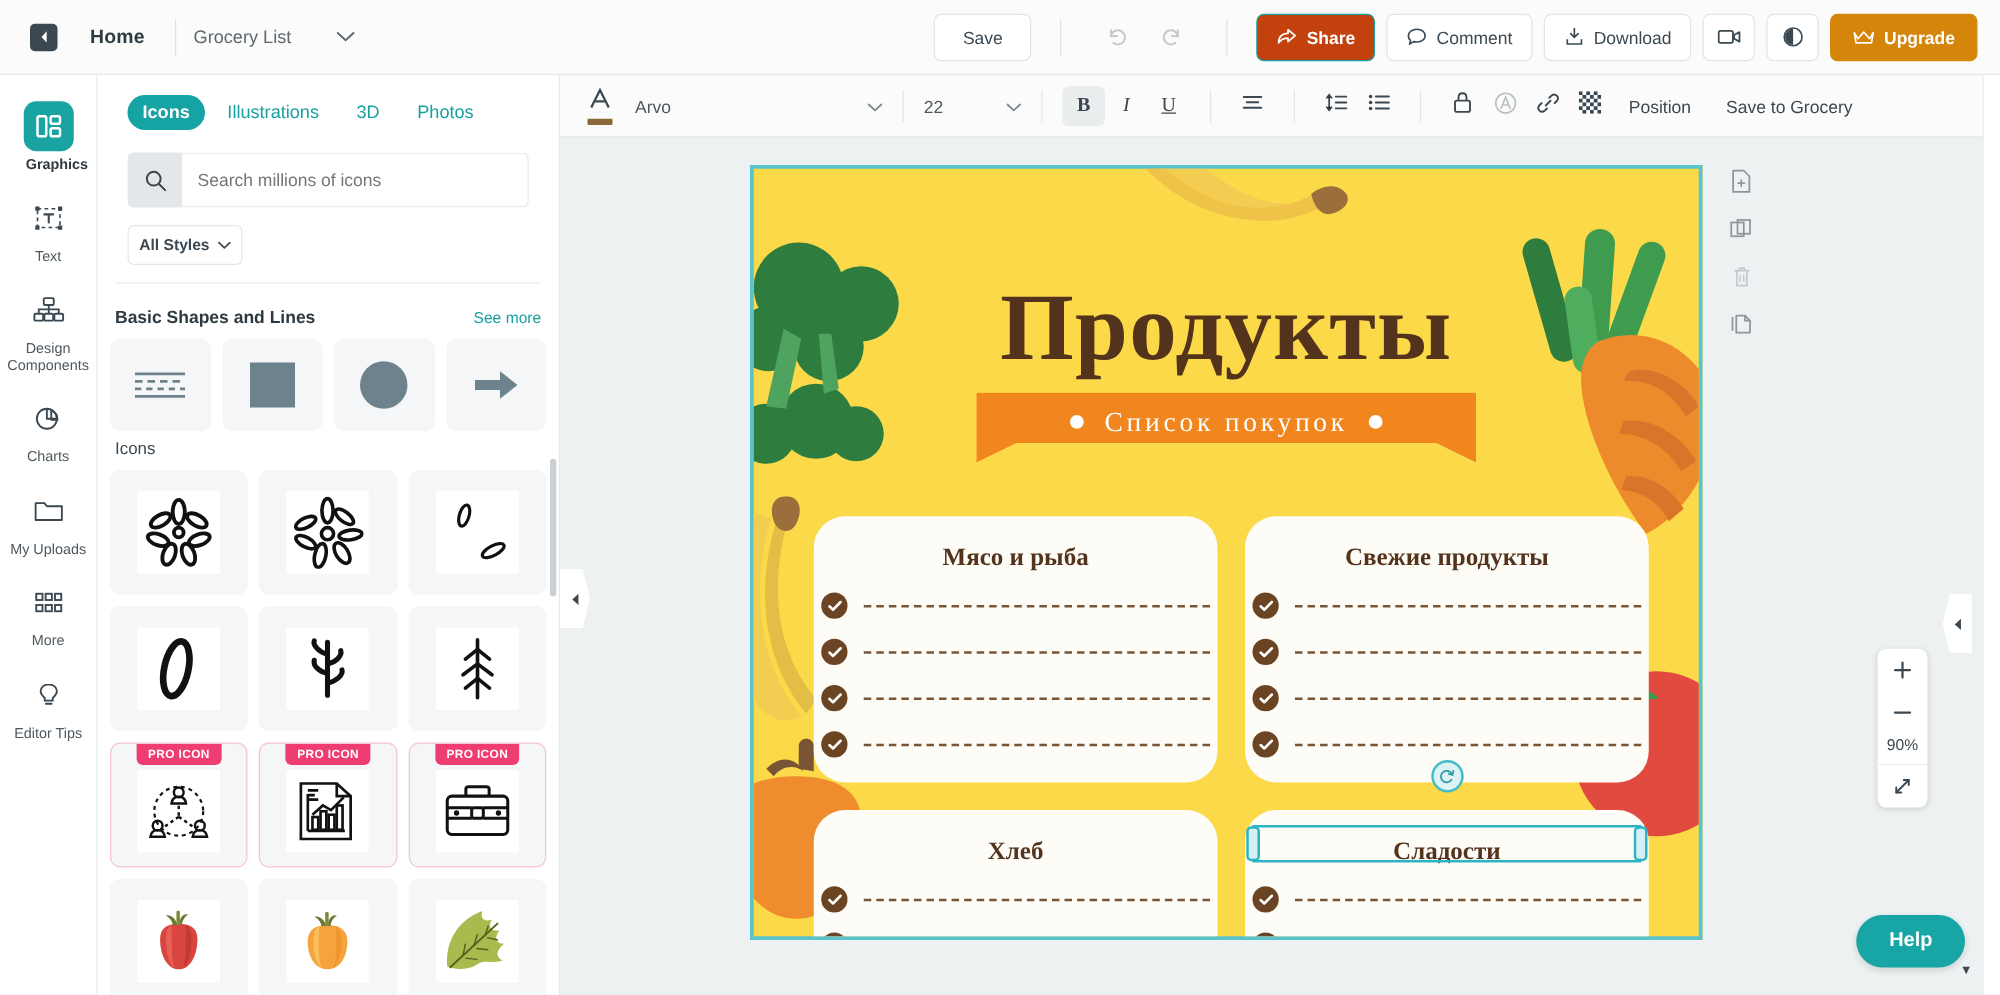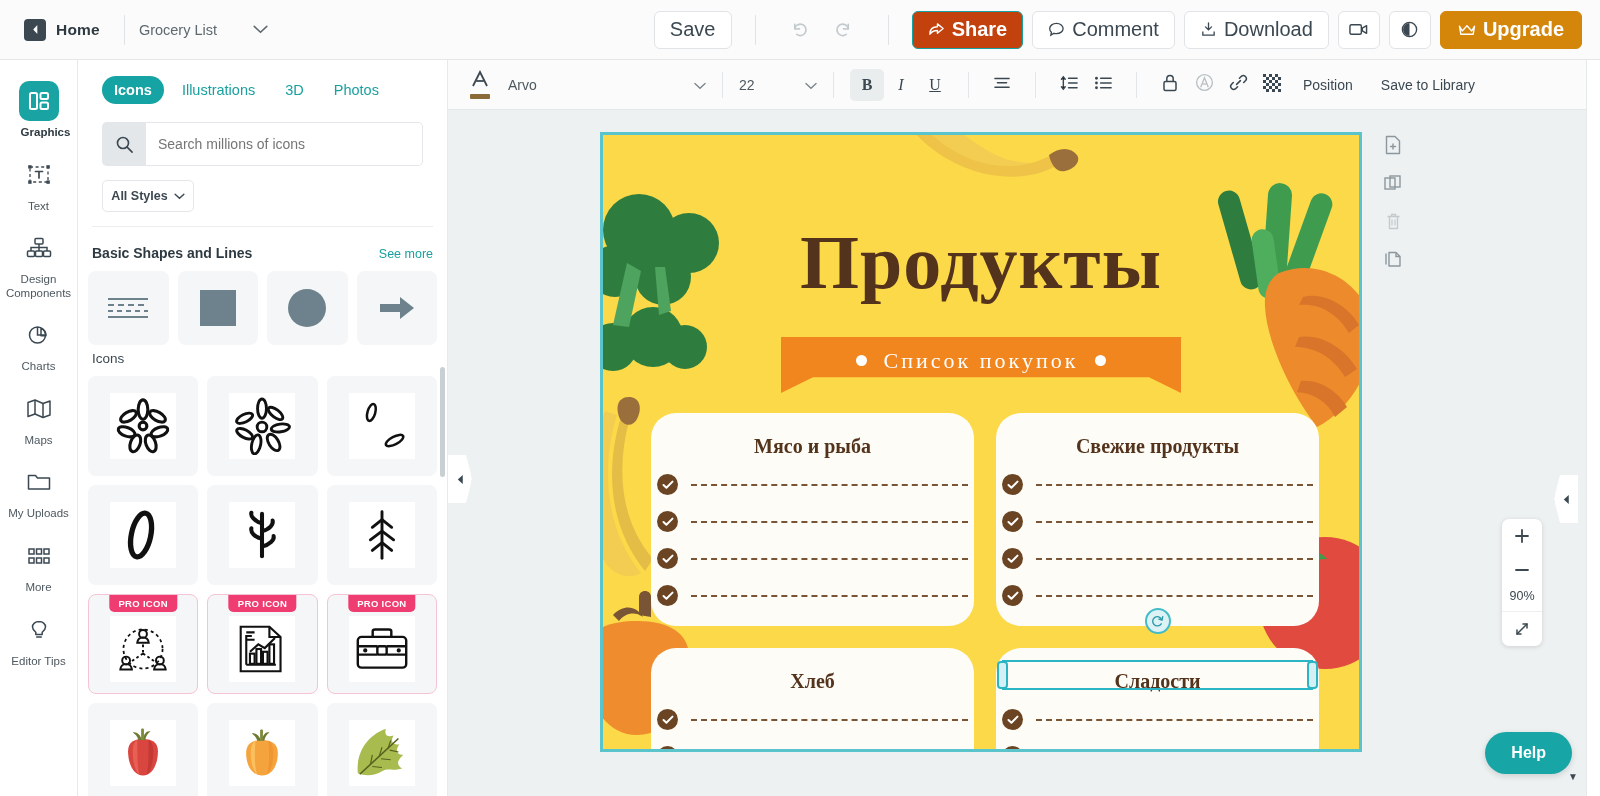--- a/index.html
+++ b/index.html
@@ -10,35 +10,35 @@
   }
   .app { position: relative; width: 1600px; height: 796px; display: flex; flex-direction: column; }
 
   
   .topbar {
     height: 60px; min-height: 60px; background: #fbfbfb;
     border-bottom: 1px solid #e4e7e8;
     display: flex; align-items: center; padding: 0 14px;
     position: relative; z-index: 40;
   }
-  .home-btn { display: flex; align-items: center; gap: 10px; padding: 4px 10px; cursor: pointer; }
+  .home-btn { display: flex; align-items: center; gap: 26px; padding: 4px 10px; cursor: pointer; }
   .home-sq {
     width: 22px; height: 22px; background: #3b4851; border-radius: 4px;
     display: flex; align-items: center; justify-content: center;
   }
   .home-sq svg { display:block; }
   .home-label { font-size: 15.5px; font-weight: bold; color: #2e3a42; letter-spacing: .2px; }
   .tb-divider { width: 1px; height: 30px; background: #dfe3e5; margin: 0 14px; }
   .doc-title { font-size: 14.5px; color: #5d686f; }
   .doc-caret { margin-left: 36px; cursor: pointer; color:#5d686f; display:flex; }
   .tb-right { margin-left: auto; display: flex; align-items: center; gap: 9px; padding-right: 4px; }
   .btn {
     height: 38px; border: 1px solid #e0e4e6; background: #fff; border-radius: 6px;
     display: flex; align-items: center; justify-content: center; gap: 7px;
-    padding: 0 15px; font-size: 20px; color: #3b4851; cursor: pointer; white-space: nowrap; text-align: right;
+    padding: 0 15px; font-size: 14px; color: #3b4851; cursor: pointer; white-space: nowrap; text-align: right;
   }
   .btn.icon-only { padding: 0; width: 42px; }
   .btn.ghost { border-color: transparent; background: transparent; color: #c3cace; width: 42px; padding: 0; }
   .btn.teal { background: #c2410c; border-color: #17a2a2; color: #fff; font-weight: bold; }
   .btn.orange { background: #d4860b; border-color: #d4860b; color: #fff; font-weight: bold; padding: 0 17px; }
   .btn svg { display: block; }
   .undo-group { display: flex; align-items: center; gap: 2px; }
 
   
   .body { flex: 1; display: flex; min-height: 0; position: relative; }
@@ -152,21 +152,21 @@
     position: absolute; left: 152px; top: 22px; width: 762px; height: 620px;
     background: #fcd949; border: 3px solid #59c4cc; overflow: hidden;
   }
   .deco { position: absolute; }
   .title-ru {
     position: absolute; left: 0; right: 0; top: 84px; text-align: center;
     font-family: "Liberation Serif", serif; font-weight: bold; font-size: 76px;
     color: #53331c; letter-spacing: 1px;
   }
   .ribbon {
-    position: absolute; left: 50%; transform: translateX(-50%); top: 202px;
+    position: absolute; left: 50%; transform: translateX(-50%); top: 179px;
     width: 400px; height: 56px; background: #f1861f;
     clip-path: polygon(0 0, 100% 0, 100% 100%, 92% 72%, 8% 72%, 0 100%);
     display: flex; align-items: center; justify-content: center; gap: 17px;
   }
   .ribbon .dot { width: 11px; height: 11px; background: #fff; border-radius: 50%; margin-bottom: 9px; }
   .ribbon .txt {
     font-family: "Liberation Serif", serif; color: #fff; font-size: 22px;
     letter-spacing: 3px; margin-bottom: 9px; white-space: nowrap;
   }
   .cards { position: absolute; left: 48px; top: 278px; width: 668px; display: grid; grid-template-columns: 1fr 1fr; gap: 22px; }
@@ -348,29 +348,20 @@
       </div>
       <div class="rail-item">
         <div class="rail-ico">
           <svg width="24" height="24" viewBox="0 0 24 24">
               <circle cx="10.5" cy="12" r="8" fill="none" stroke="#3b4851" stroke-width="1.5"></circle>
               <path d="M14 5.5 A7.6 7.6 0 0 1 19 12.8 L14 12.8 Z" fill="none" stroke="#3b4851" stroke-width="1.5" stroke-linejoin="round"></path>
               <path d="M10.5 4 L10.5 12 L18.2 12" stroke="#3b4851" stroke-width="1.5" fill="none"></path>
             </svg>
         </div>
         <div class="rail-txt">Charts</div>
-      </div>
-      <div class="rail-item">
-        <div class="rail-ico">
-          <svg width="26" height="22" viewBox="0 0 26 22">
-              <path d="M2 4.5 L9 2 L17 5.5 L24 3 L24 17 L17 19.5 L9 16 L2 18.5 Z" fill="none" stroke="#3b4851" stroke-width="1.5" stroke-linejoin="round"></path>
-              <path d="M9 2 L9 16 M17 5.5 L17 19.5" stroke="#3b4851" stroke-width="1.5"></path>
-            </svg>
-        </div>
-        <div class="rail-txt">Maps</div>
       </div>
       <div class="rail-item">
         <div class="rail-ico">
           <svg width="26" height="22" viewBox="0 0 26 22">
               <path d="M2.5 18 L2.5 4.5 L9.5 4.5 L11.5 7 L23.5 7 L23.5 18 Z" fill="none" stroke="#3b4851" stroke-width="1.5" stroke-linejoin="round"></path>
             </svg>
         </div>
         <div class="rail-txt">My Uploads</div>
       </div>
       <div class="rail-item">
@@ -760,21 +751,21 @@
                   <rect x="6" y="12" width="3" height="3"></rect>
                   <rect x="12" y="12" width="3" height="3"></rect>
               <rect x="3" y="15" width="3" height="3"></rect>
                   <rect x="9" y="15" width="3" height="3"></rect>
                   <rect x="15" y="15" width="3" height="3"></rect>
             </g>
               </svg>
           </span>
         </div>
         <div class="ftext">Position</div>
-        <div class="ftext">Save to Library</div>
+        <div class="ftext">Save to Grocery</div>
       </div>
 
       <div class="canvas-wrap">
 
         <div class="page-tools">
           <div class="ptool">
             <svg width="18" height="20" viewBox="0 0 18 20">
                 <path d="M2.5 1.5 H11 L15.5 6 V18.5 H2.5 Z" fill="none" stroke="#8c979d" stroke-width="1.4" stroke-linejoin="round"></path>
                 <path d="M9 9 V14 M6.5 11.5 H11.5" stroke="#8c979d" stroke-width="1.4" stroke-linecap="round"></path>
               </svg>

